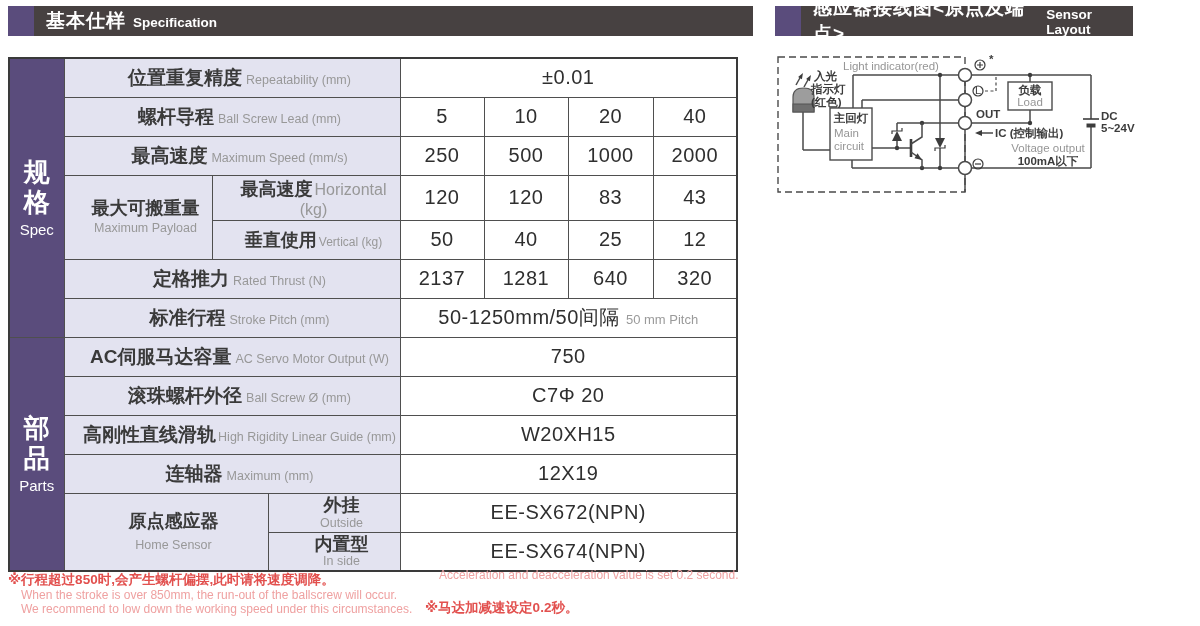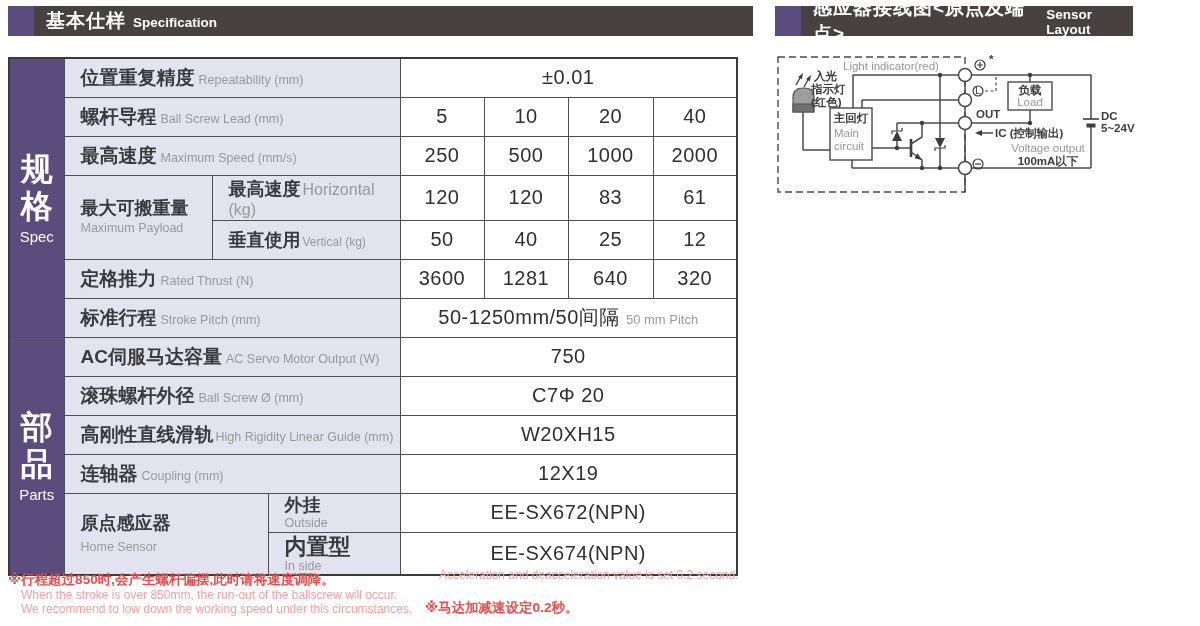--- a/index.html
+++ b/index.html
@@ -15,23 +15,23 @@
   .hdr .bar .zh{font-size:19px;font-weight:bold;letter-spacing:1px;}
   .hdr .bar .en{font-size:13.5px;font-weight:bold;margin-left:7px;margin-top:2px;}
   #hdr-left{left:8px;width:745px;}
   #hdr-right{left:775px;width:358px;}
   
   #spec-table{position:absolute;left:8px;top:57px;border-collapse:collapse;table-layout:fixed;
     width:728px;border:2px solid #3a3a3a;}
   #spec-table td{border:1px solid #4f4f4f;overflow:hidden;}
   #spec-table tr{height:39px;}
   td.side{background:#5a4c7c;color:#fff;text-align:center;vertical-align:middle;}
-  td.side .vzh{font-size:32px;font-weight:bold;width:1em;margin:0 auto;word-break:break-all;line-height:1.15;}
+  td.side .vzh{font-size:26px;font-weight:bold;width:1em;margin:0 auto;word-break:break-all;line-height:1.15;}
   td.side .ven{font-size:15px;margin-top:3px;}
-  td.label{background:#e3e3f0;padding-left:16px;vertical-align:middle;}
+  td.label{background:#e3e3f0;padding-left:16px;vertical-align:middle;text-align:center;}
   td.label .zh{font-size:19px;font-weight:bold;color:#3a3a3a;}
   td.label .en{font-size:12.5px;color:#989898;margin-left:4px;}
   td.label .zh.blk,td.label .en.blk{display:block;margin-left:0;line-height:1.15;}
   td.label .en.blk{margin-top:2px;}
   td.val{background:#fff;text-align:center;vertical-align:middle;
     font-size:20px;color:#2f2f2f;letter-spacing:0.5px;}
   td.val .sub{font-size:13px;color:#9a9a9a;letter-spacing:0;}
   
   .note-zh{position:absolute;font-size:13.5px;font-weight:bold;color:#e2504e;white-space:nowrap;}
   .note-en{position:absolute;font-size:12px;color:#efa1a1;white-space:nowrap;}
@@ -111,36 +111,36 @@
     <td class="label" rowspan="2">
       <span class="zh blk" style="font-size:18px">最大可搬重量</span>
       <span class="en blk">Maximum Payload</span>
     </td>
     <td class="label" colspan="2">
       <span class="zh" style="font-size:18px">最高速度</span><span class="en" style="font-size:16px;margin-left:2px">Horizontal (kg)</span>
     </td>
     <td class="val">120</td>
     <td class="val">120</td>
     <td class="val">83</td>
-    <td class="val">61</td>
+    <td class="val">43</td>
   </tr>
   <tr>
     <td class="label" colspan="2">
       <span class="zh" style="font-size:18px">垂直使用</span><span class="en" style="font-size:12px;margin-left:2px">Vertical (kg)</span>
     </td>
     <td class="val">50</td>
     <td class="val">40</td>
     <td class="val">25</td>
     <td class="val">12</td>
   </tr>
   <tr>
     <td class="label" colspan="3">
       <span class="zh">定格推力</span><span class="en">Rated Thrust (N)</span>
     </td>
-    <td class="val">3600</td>
+    <td class="val">2137</td>
     <td class="val">1281</td>
     <td class="val">640</td>
     <td class="val">320</td>
   </tr>
   <tr>
     <td class="label" colspan="3">
       <span class="zh">标准行程</span><span class="en">Stroke Pitch (mm)</span>
     </td>
     <td class="val" colspan="4">
       <span>50-1250mm/50间隔</span>
@@ -164,38 +164,38 @@
     <td class="val" colspan="4">C7Φ 20</td>
   </tr>
   <tr>
     <td class="label" colspan="3">
       <span class="zh">高刚性直线滑轨</span><span class="en" style="margin-left:2px">High Rigidity Linear Guide (mm)</span>
     </td>
     <td class="val" colspan="4">W20XH15</td>
   </tr>
   <tr>
     <td class="label" colspan="3">
-      <span class="zh">连轴器</span><span class="en">Coupling (mm)</span>
+      <span class="zh">连轴器</span><span class="en">Maximum (mm)</span>
     </td>
     <td class="val" colspan="4">12X19</td>
   </tr>
   <tr>
     <td class="label" colspan="2" rowspan="2">
       <span class="zh blk" style="font-size:18px">原点感应器</span>
       <span class="en blk" style="margin-top:6px">Home Sensor</span>
     </td>
     <td class="label">
       <span class="zh blk" style="font-size:18px">外挂</span>
       <span class="en blk" style="margin-top:0">Outside</span>
     </td>
     <td class="val" colspan="4">EE-SX672(NPN)</td>
   </tr>
   <tr>
     <td class="label">
-      <span class="zh blk" style="font-size:22px">内置型</span>
+      <span class="zh blk" style="font-size:18px">内置型</span>
       <span class="en blk" style="margin-top:0">In side</span>
     </td>
     <td class="val" colspan="4">EE-SX674(NPN)</td>
   </tr>
 </tbody>
   </table>
 
 <div class="note-zh" style="left:8px;top:571px;">※行程超过850时,会产生螺杆偏摆,此时请将速度调降。</div>
 <div class="note-en" style="left:21px;top:588px;">When the stroke is over 850mm, the run-out of the ballscrew will occur.</div>
 <div class="note-en" style="left:21px;top:602px;">We recommend to low down the working speed under this circumstances.</div>

